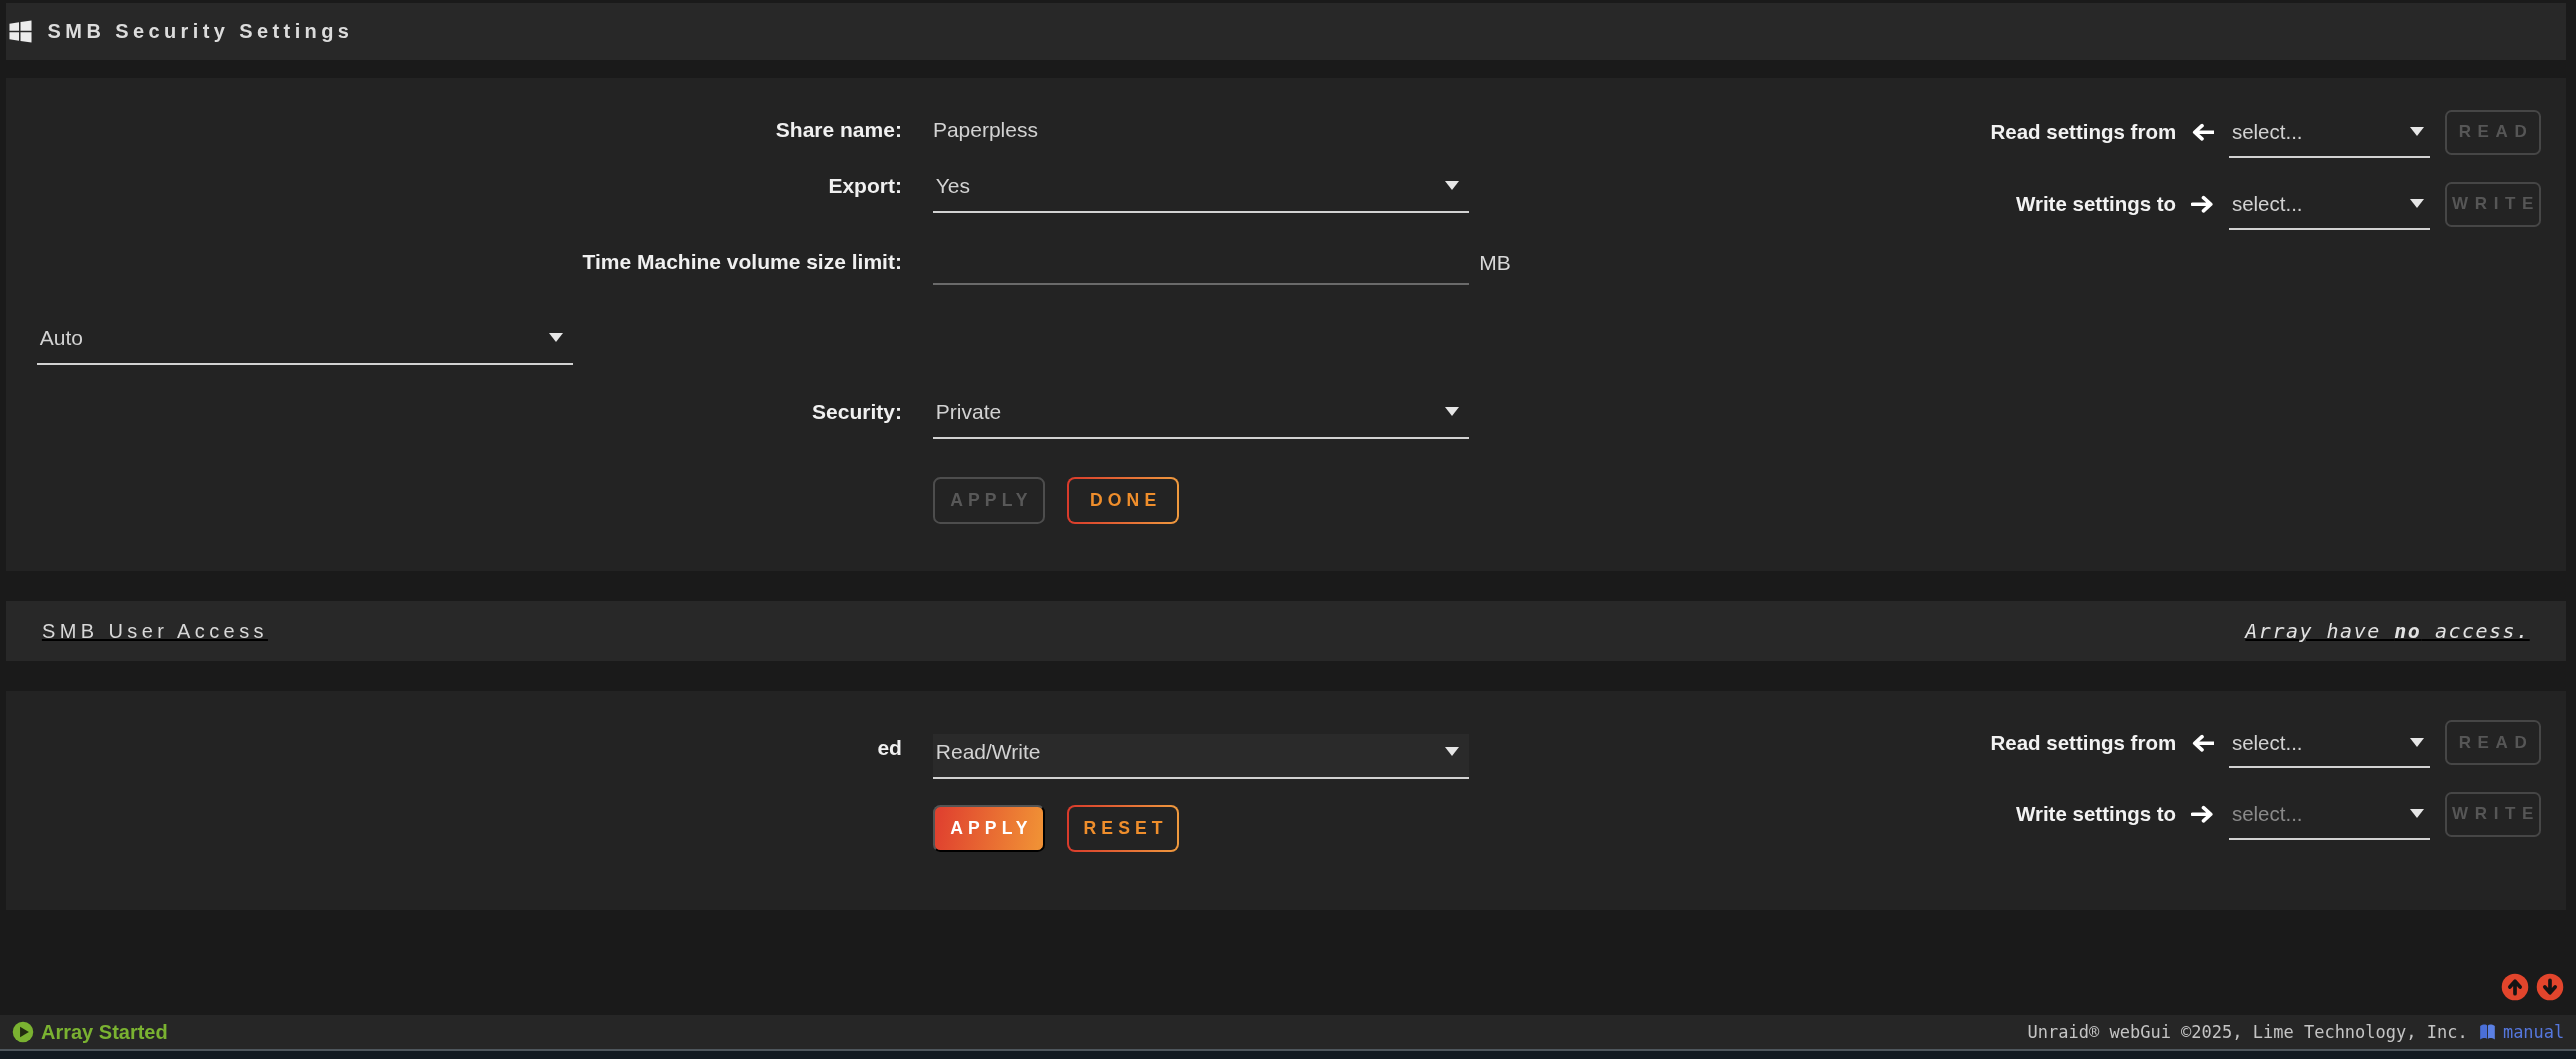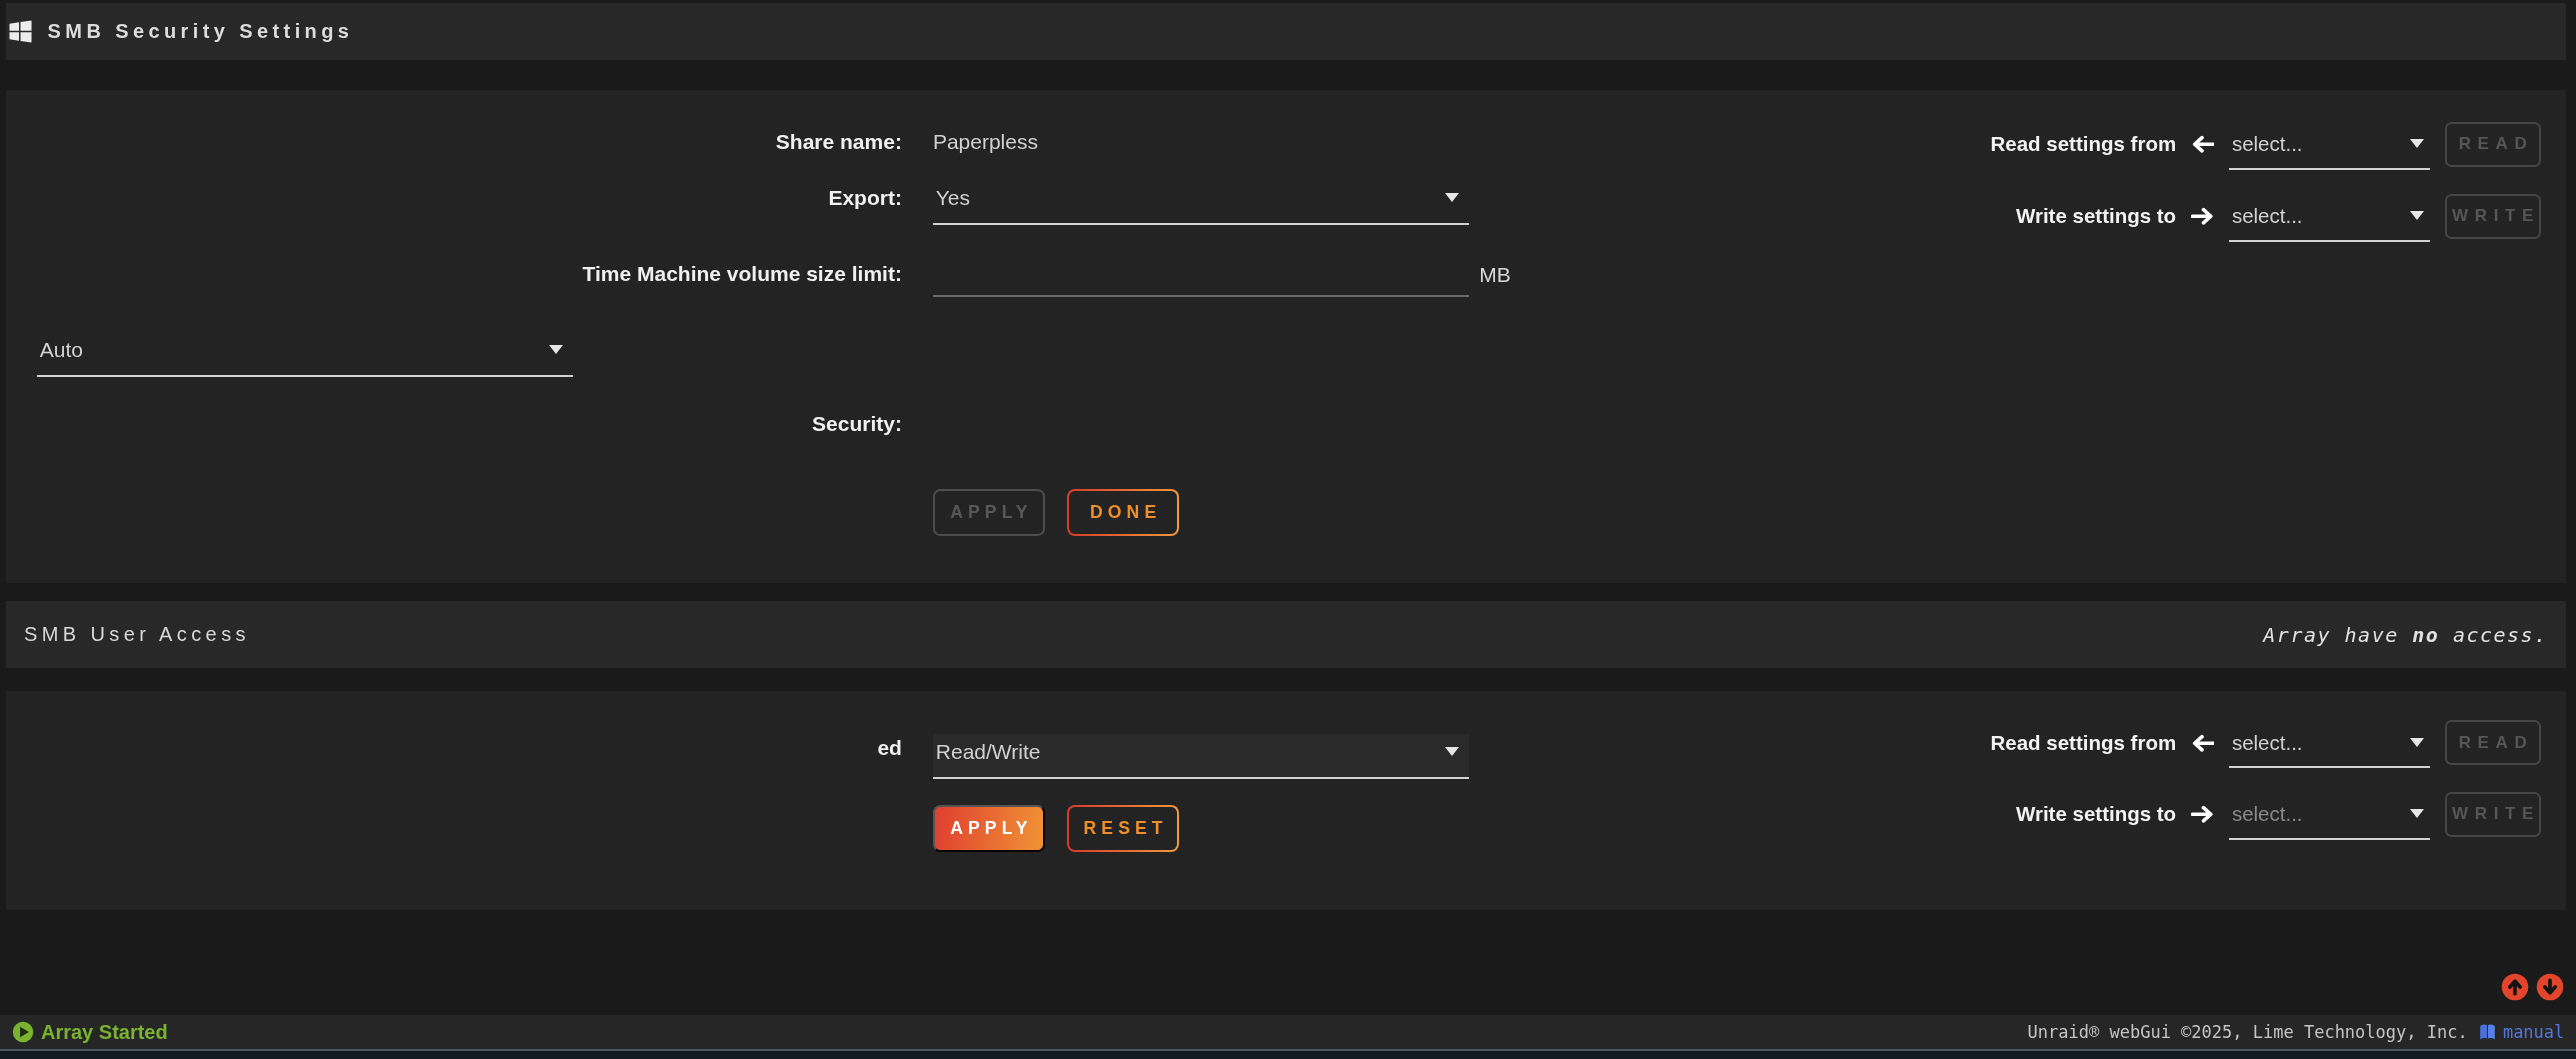--- a/index.html
+++ b/index.html
@@ -6,25 +6,25 @@
   html,body { width:2576px; height:1059px; background:#1a1a1a; overflow:hidden;
               font-family:"Liberation Sans", sans-serif; }
 
   
   .titlebar { position:absolute; left:5.9px; right:10.3px; top:2.9px; height:57px;
               background:#282828; display:flex; align-items:center; padding-left:2px; gap:14.7px; }
   .title-text { font-size:20px; color:#dcdcdc; letter-spacing:4.4px; font-weight:bold; }
 
   
   .panel { position:absolute; left:5.9px; right:10.3px; background:#232323; }
-  .panel1 { top:90px; height:493px;text-decoration:underline; }
+  .panel1 { top:78px; height:493px;text-decoration:underline; }
   .panel2 { top:691px; height:219px; }
-  .section-bar { position:absolute; left:5.9px; right:10.3px; top:601px; height:67px;
+  .section-bar { position:absolute; left:5.9px; right:10.3px; top:601px; height:60px;
                  background:#282828; display:flex; align-items:center;
-                 justify-content:space-between; padding:0 18px; }
+                 justify-content:space-between; padding:0 36px;text-decoration:underline; }
   .section-title { font-size:20px; color:#d8d8d8; letter-spacing:4.4px; }
   .section-note { font-family:"DejaVu Sans Mono", monospace; font-style:italic;
                   font-size:20px; color:#e2e2e2; letter-spacing:1.5px; }
   .section-note b { font-weight:bold; }
 
   
   .form-row { position:absolute; left:0; display:flex; align-items:flex-start; }
   .form-label { width:896px; text-align:right; font-size:21px; font-weight:bold;
                 color:#f0f0f0; padding-top:1.5px; white-space:nowrap; }
   .form-control { margin-left:31px; }
@@ -133,20 +133,24 @@
 
   <div class="form-row" style="top:246px;">
     <div class="form-control select-control">
       <span class="select-value">Auto</span>
       <span class="caret"></span>
     </div>
   </div>
 
   <div class="form-row" style="top:320px;">
     <div class="form-label">Security:</div>
+    <div class="form-control select-control">
+      <span class="select-value">Private</span>
+      <span class="caret"></span>
+    </div>
   </div>
 
   <div class="btn-row" style="left:927px; top:399px;">
     <button class="btn btn-disabled">APPLY</button>
     <div class="grad-border">
       <div class="inner">DONE</div>
     </div>
   </div>
 
   <div class="io-row" style="top:29px;">

